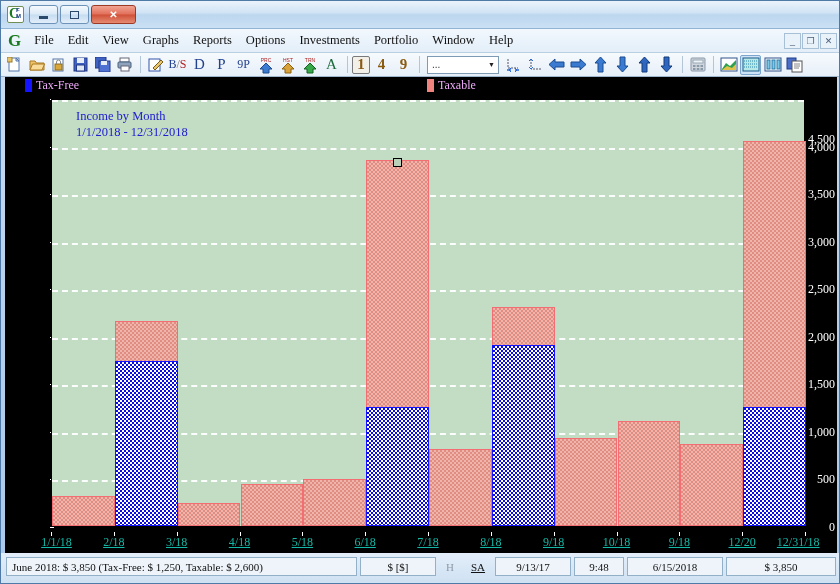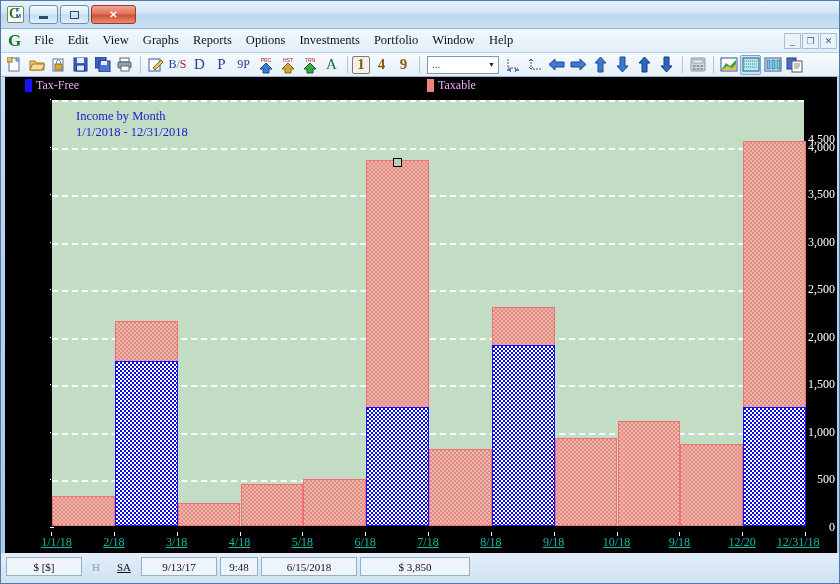--- a/index.html
+++ b/index.html
@@ -553,22 +553,23 @@
           <div class="xtick" style="left: 628.333px;"></div>
           <div class="xlabel" style="left: 691.167px;">12/20</div>
           <div class="xtick" style="left: 691.167px;"></div>
           <div class="xlabel" style="left: 754px; transform: translateX(-66%);">12/31/18</div>
           <div class="xtick" style="left: 754px;"></div>
         </div>
     </div>
   </div>
 
   <div class="statusbar">
+    <div class="sbcell left" style="flex:1 1 auto">June 2018: $ 3,850 (Tax-Free: $ 1,250, Taxable: $ 2,600)</div>
     <div class="sbcell" style="width:76px">$ [$]</div>
     <div class="sbcell flat gray" style="width:22px">H</div>
     <div class="sbcell flat underline" style="width:28px">SA</div>
     <div class="sbcell" style="width:76px">9/13/17</div>
-    <div class="sbcell" style="width:38px">9:48</div>
+    <div class="sbcell" style="width:50px">9:48</div>
     <div class="sbcell" style="width:96px">6/15/2018</div>
     <div class="sbcell" style="width:110px">$ 3,850</div>
   </div>
 
 </div>
 
 </body></html>

